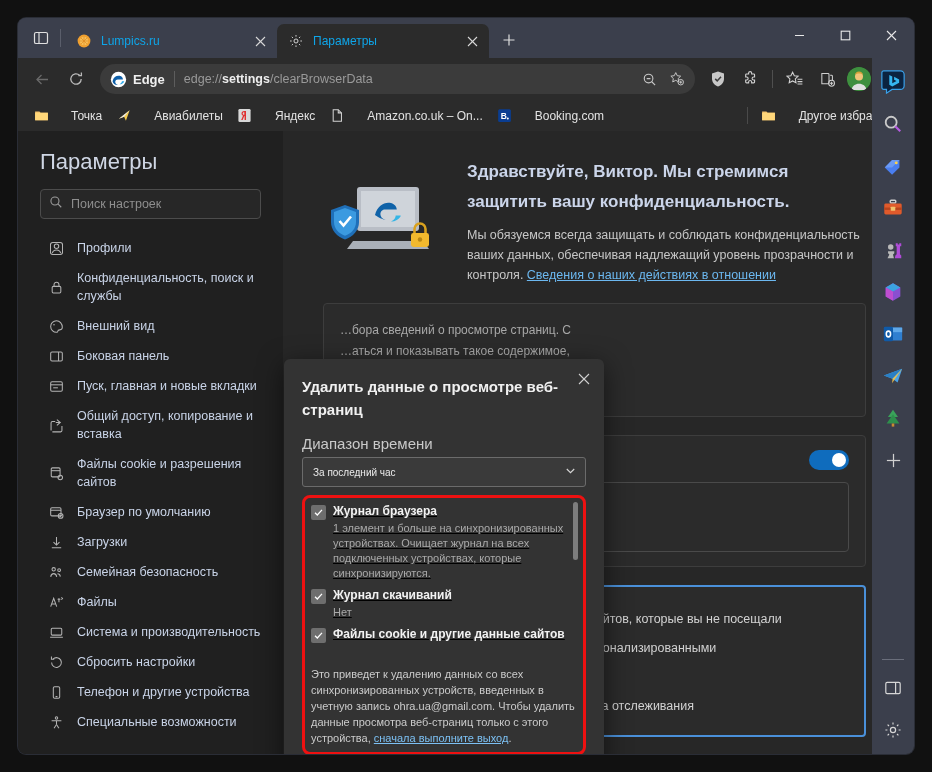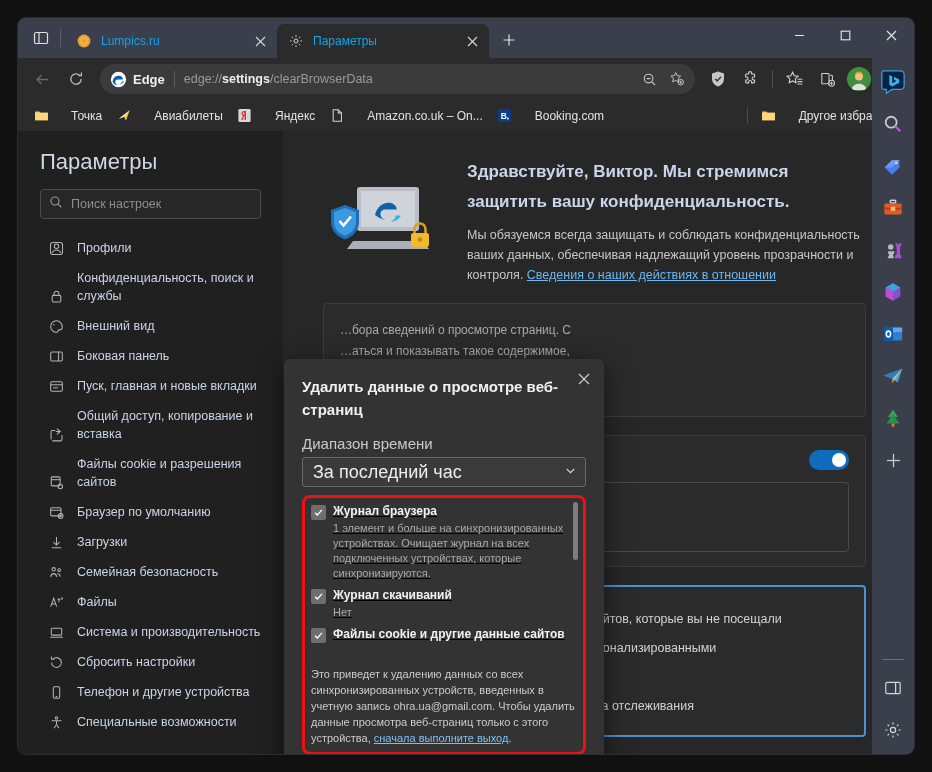--- a/index.html
+++ b/index.html
@@ -228,21 +228,21 @@
   }
   .search-wrap input {
     flex: 1 1 auto;
     background: transparent; border: none; outline: none;
     font-size: 12.5px; color: #d7d7d7;
     font-family: inherit;
   }
   .search-wrap input::placeholder { color: #8e8e8e; }
   .nav-list { padding: 4px 0 0 0; }
   .nav-item {
-    display: flex; align-items: flex-end;
+    display: flex; align-items: center;
     gap: 12px;
     padding: 6px 18px 6px 30px;
     cursor: pointer;
     min-height: 28px;
   }
   .nav-item .nav-ico {
     width: 17px; height: 17px; flex: none;
     color: #b4b4b4;
     display: flex; align-items: center; justify-content: center;
     margin-top: 1px;
@@ -358,21 +358,21 @@
   .field-label { font-size: 15px; color: #c9c9c9; margin-bottom: 5px; }
   .select-box {
     height: 30px;
     border: 1px solid #6b6b6b;
     border-radius: 3px;
     background: #3a3a3a;
     display: flex; align-items: center; justify-content: space-between;
     padding: 0 8px 0 10px;
     cursor: pointer;
   }
-  .select-value { font-size: 18px; color: #ececec; }
+  .select-value { font-size: 10px; color: #ececec; }
 
   .highlight-box {
     margin-top: 8px;
     border: 3px solid #ee1111;
     border-radius: 8px;
     padding: 2px;
   }
   .opts {
     position: relative;
     height: 160px;

